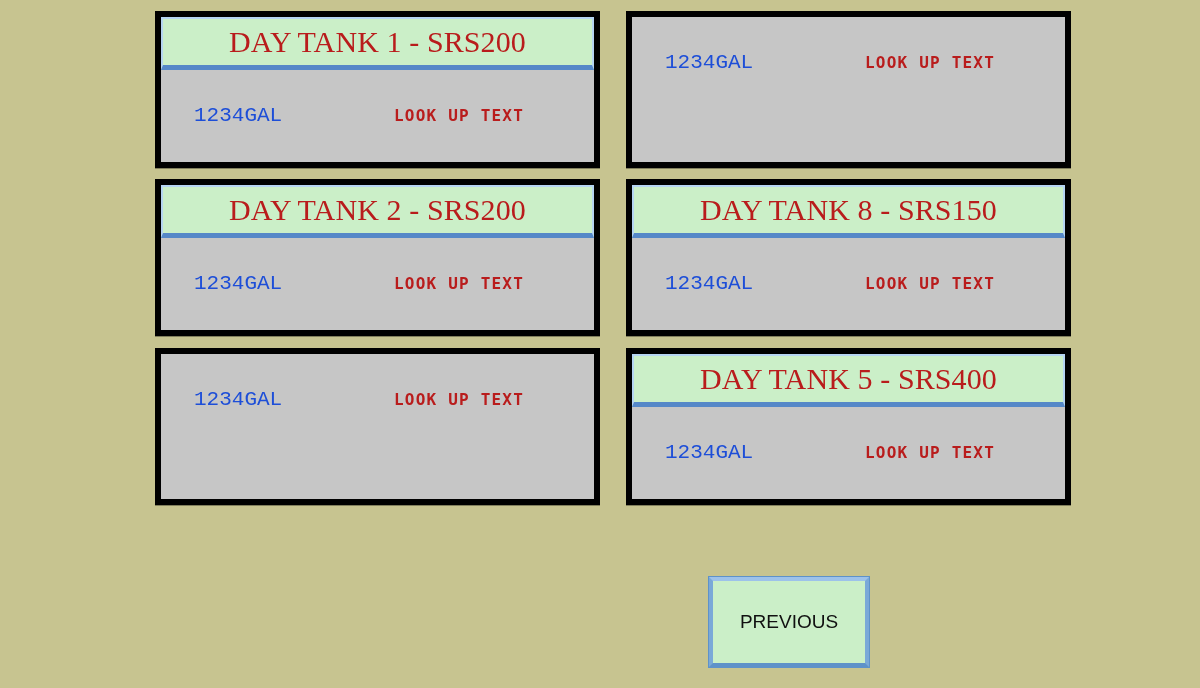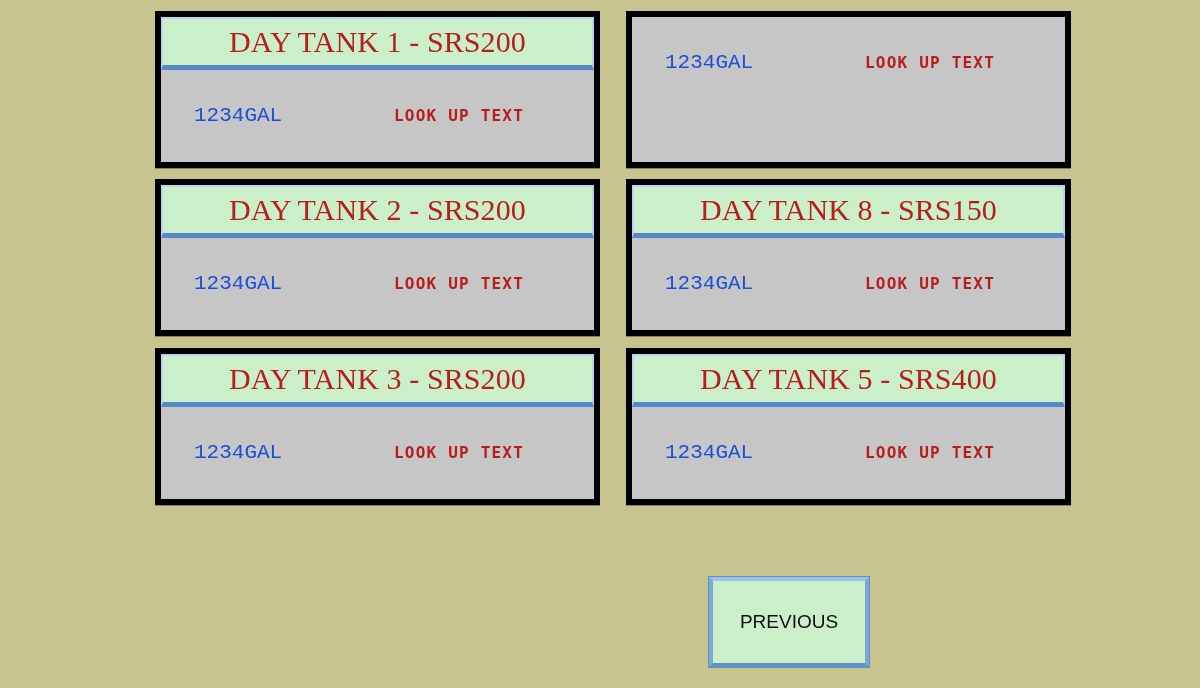--- a/index.html
+++ b/index.html
@@ -170,23 +170,20 @@
       </div>
       <div class="card-body">
         <div class="card-volume">1234GAL</div>
         <div class="card-lookup">LOOK UP TEXT</div>
       </div>
     </div>
   </div>
 
   <div class="tank-card col-left row-3">
     <div class="card-inner">
-      <div class="card-header">
-        <div class="card-title">DAY TANK 3 - SRS200</div>
-      </div>
       <div class="card-body">
         <div class="card-volume">1234GAL</div>
         <div class="card-lookup">LOOK UP TEXT</div>
       </div>
     </div>
   </div>
 
   <div class="tank-card col-right row-1">
     <div class="card-inner">
       <div class="card-body">

